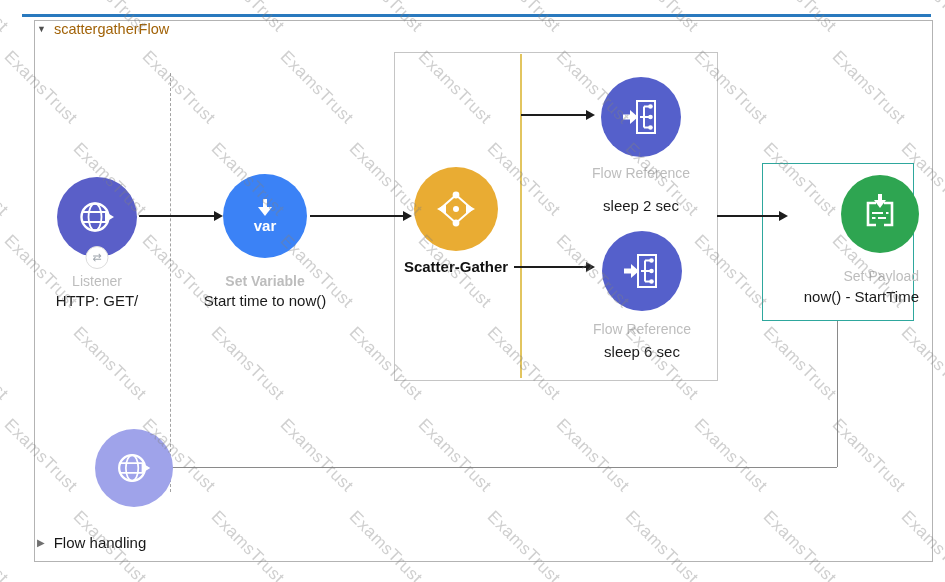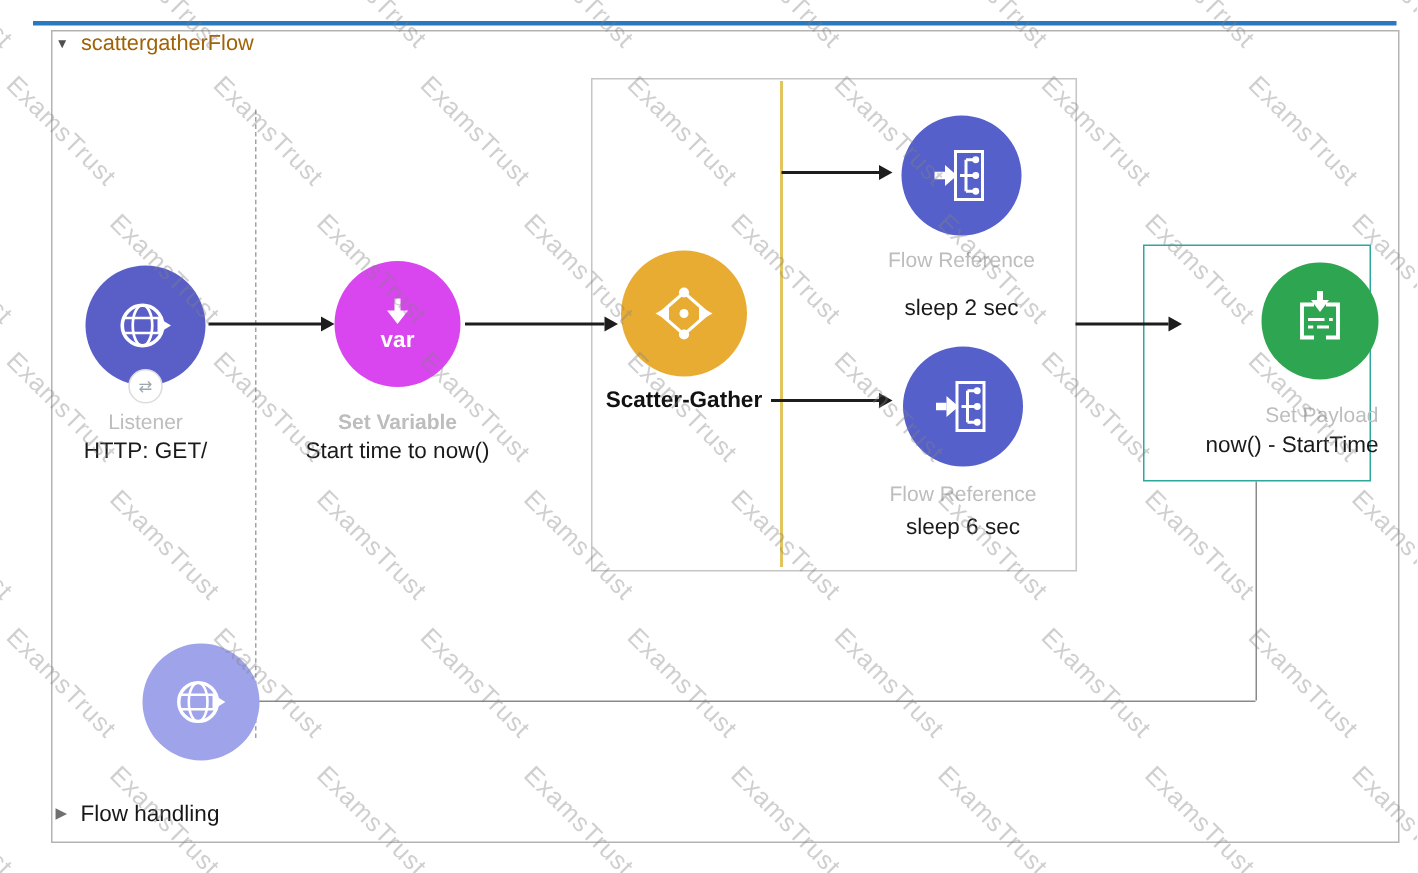--- a/index.html
+++ b/index.html
@@ -130,21 +130,21 @@
         <path d="M8 18 H34 M8 28 H34" stroke="#fff" stroke-width="1.8" fill="none"></path>
         <polygon points="31,17.5 40,23 31,28.5" fill="#fff"></polygon>
       </svg>
       <div class="badge">⇄</div>
     </div>
     <div class="type-label">Listener</div>
     <div class="config-label">HTTP: GET/</div>
   </div>
 
   <div class="node" id="setvar-node">
-    <div class="circle c84" style="background: #d946ef;">
+    <div class="circle c84" style="background: #3b82f6;">
       <svg width="48" height="48" viewBox="0 0 48 48">
         <rect x="22" y="7" width="4" height="9" fill="#fff"></rect>
         <polygon points="17,15 31,15 24,24" fill="#fff"></polygon>
         <text x="24" y="39" text-anchor="middle" font-size="15" font-weight="bold" fill="#fff" font-family="Liberation Sans, sans-serif">var</text>
       </svg>
     </div>
     <div class="type-label">Set Variable</div>
     <div class="config-label">Start time to now()</div>
   </div>
 

